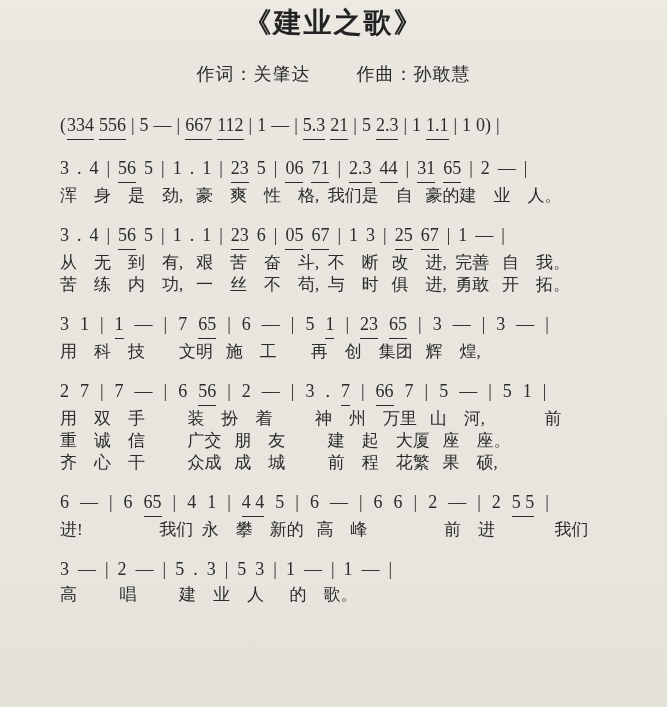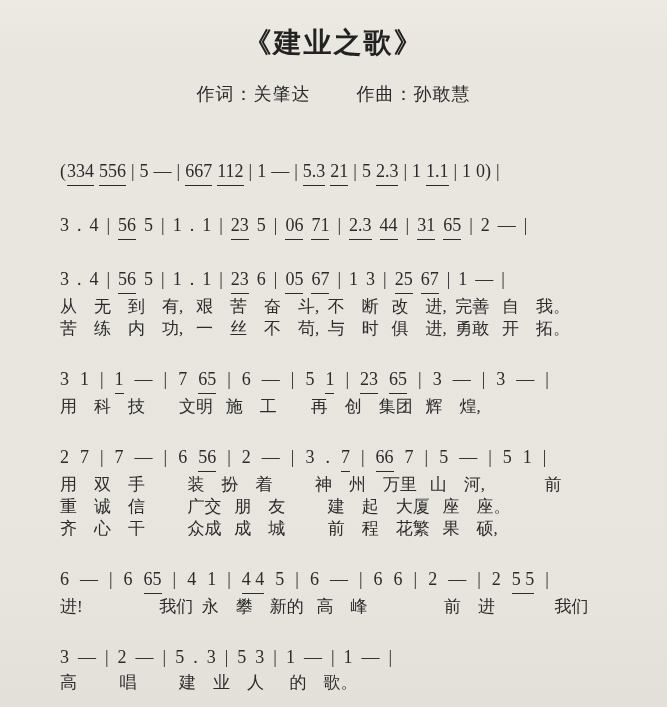--- a/index.html
+++ b/index.html
@@ -6,28 +6,28 @@
   body{
     width:667px;height:707px;overflow:hidden;
     background:#e9e6e0;
     background-image:linear-gradient(180deg,#edeae4 0%,#e9e6e0 8%,#e8e5df 80%,#e3e0d9 100%);
     color:#2b2b2b;
     font-family:"Liberation Serif","DejaVu Serif",serif;
   }
   .page{width:667px;height:707px;}
   .title{
     margin:0;text-align:center;font-size:28px;font-weight:bold;
-    padding-top:24px;letter-spacing:2px;color:#222;
+    padding-top:4px;letter-spacing:2px;color:#222;
   }
   .credits{
     display:flex;justify-content:center;gap:46px;
     font-size:18px;margin-top:20px;letter-spacing:1px;
   }
   #score{padding:26px 0 0 60px;}
-  .system{margin-bottom:15px;margin-top:26px;}
+  .system{margin-bottom:15px;}
   .note-line{
     font-size:18px;line-height:26px;white-space:nowrap;margin-bottom:2px;
   }
   .tok{display:inline-block;margin-right:var(--g,8px);}
   .tok.u{border-bottom:1.4px solid #2b2b2b;padding-bottom:1px;}
   .tok.tight{margin-right:1px;}
   .lyric-line{font-size:17px;line-height:22px;white-space:pre;}
   .sys-0{--g:5px;}
   .sys-1{--g:8px;}
   .sys-2{--g:8px;}
@@ -44,20 +44,21 @@
   <div class="credits">
     <span>作词：关肇达</span>
     <span>作曲：孙敢慧</span>
   </div>
   <div id="score">
       <div class="system sys-0">
         <div class="note-line"><span class="tok tight">(</span><span class="tok u">334</span><span class="tok u">556</span><span class="tok">|</span><span class="tok">5</span><span class="tok">—</span><span class="tok">|</span><span class="tok u">667</span><span class="tok u">112</span><span class="tok">|</span><span class="tok">1</span><span class="tok">—</span><span class="tok">|</span><span class="tok u">5.3</span><span class="tok u">21</span><span class="tok">|</span><span class="tok">5</span><span class="tok u">2.3</span><span class="tok">|</span><span class="tok">1</span><span class="tok u">1.1</span><span class="tok">|</span><span class="tok">1</span><span class="tok">0)</span><span class="tok">|</span></div>
       </div>
       <div class="system sys-1">
         <div class="note-line"><span class="tok">3</span><span class="tok">.</span><span class="tok">4</span><span class="tok">|</span><span class="tok u">56</span><span class="tok">5</span><span class="tok">|</span><span class="tok">1</span><span class="tok">.</span><span class="tok">1</span><span class="tok">|</span><span class="tok u">23</span><span class="tok">5</span><span class="tok">|</span><span class="tok u">06</span><span class="tok u">71</span><span class="tok">|</span><span class="tok u">2.3</span><span class="tok u">44</span><span class="tok">|</span><span class="tok u">31</span><span class="tok u">65</span><span class="tok">|</span><span class="tok">2</span><span class="tok">—</span><span class="tok">|</span></div>
+        <div class="lyric-line">浑    身    是    劲,   豪    爽    性    格,  我们是    自   豪的建    业    人。</div>
       </div>
       <div class="system sys-2">
         <div class="note-line"><span class="tok">3</span><span class="tok">.</span><span class="tok">4</span><span class="tok">|</span><span class="tok u">56</span><span class="tok">5</span><span class="tok">|</span><span class="tok">1</span><span class="tok">.</span><span class="tok">1</span><span class="tok">|</span><span class="tok u">23</span><span class="tok">6</span><span class="tok">|</span><span class="tok u">05</span><span class="tok u">67</span><span class="tok">|</span><span class="tok">1</span><span class="tok">3</span><span class="tok">|</span><span class="tok u">25</span><span class="tok u">67</span><span class="tok">|</span><span class="tok">1</span><span class="tok">—</span><span class="tok">|</span></div>
         <div class="lyric-line">从    无    到    有,   艰    苦    奋    斗,  不    断   改    进,  完善   自    我。</div>
         <div class="lyric-line">苦    练    内    功,   一    丝    不    苟,  与    时   俱    进,  勇敢   开    拓。</div>
       </div>
       <div class="system sys-3">
         <div class="note-line"><span class="tok">3</span><span class="tok">1</span><span class="tok">|</span><span class="tok u">1</span><span class="tok">—</span><span class="tok">|</span><span class="tok">7</span><span class="tok u">65</span><span class="tok">|</span><span class="tok">6</span><span class="tok">—</span><span class="tok">|</span><span class="tok">5</span><span class="tok u">1</span><span class="tok">|</span><span class="tok u">23</span><span class="tok u">65</span><span class="tok">|</span><span class="tok">3</span><span class="tok">—</span><span class="tok">|</span><span class="tok">3</span><span class="tok">—</span><span class="tok">|</span></div>
         <div class="lyric-line">用    科    技        文明   施    工        再    创    集团   辉    煌,</div>
       </div>

